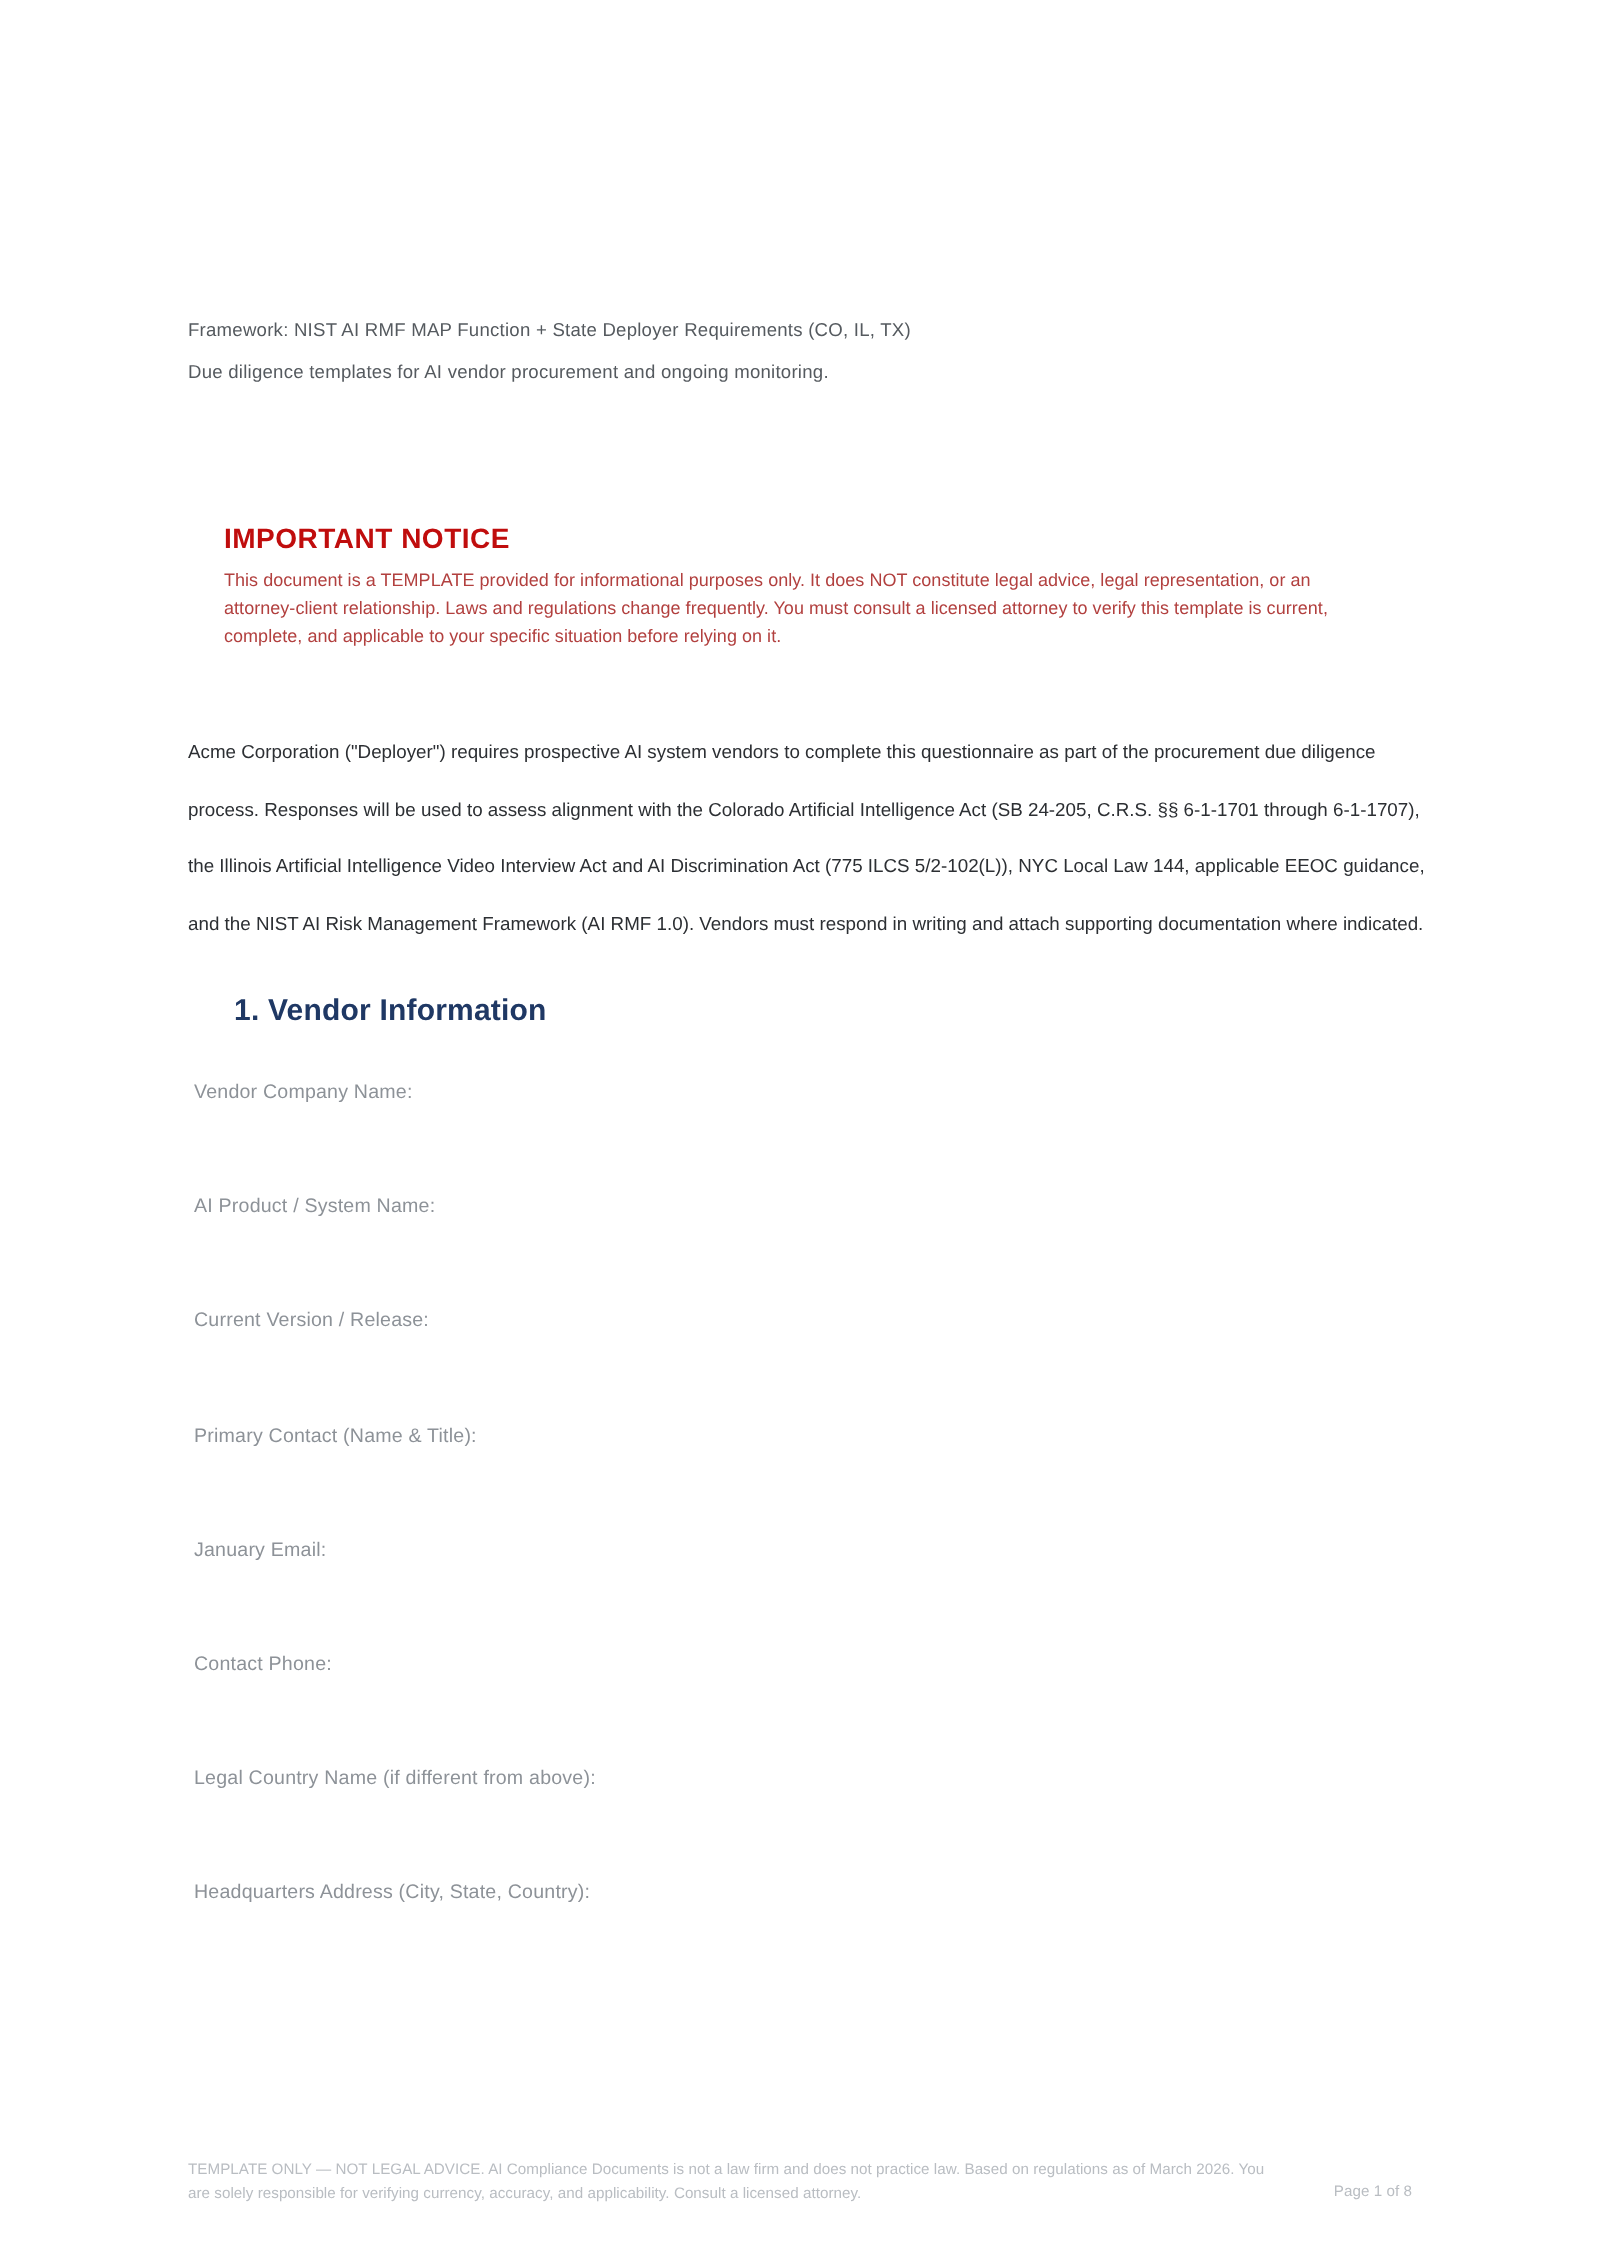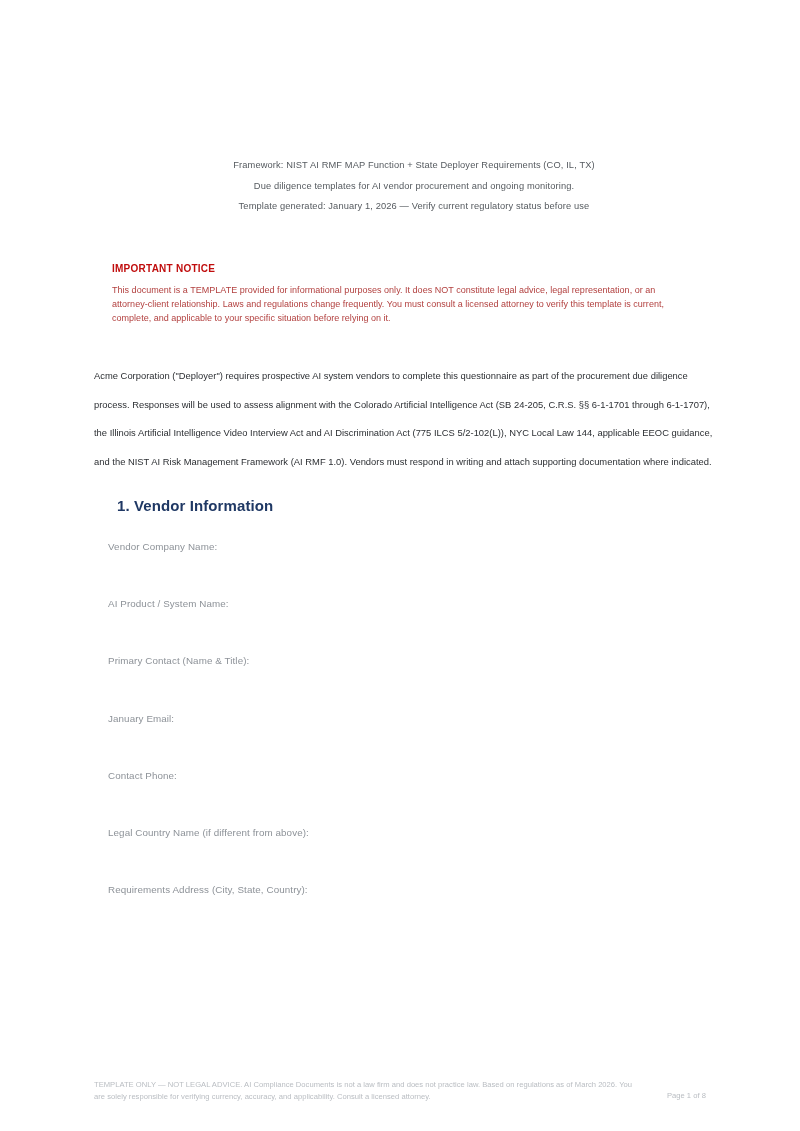--- a/index.html
+++ b/index.html
@@ -21,39 +21,38 @@
     inset: 0;
     background: #ffffff;
   }
 
   
   .meta-block {
     position: absolute;
     left: 94px;
     top: 155px;
     width: 640px;
-    text-align: center;
   }
   .meta-line {
     font-size: 9.3px;
     line-height: 20.5px;
     color: #555a5f;
     letter-spacing: 0.12px;
     white-space: nowrap;
   }
 
   
   .notice {
     position: absolute;
     left: 112px;
     top: 262px;
     width: 580px;
   }
   .notice-title {
-    font-size: 10px;
+    font-size: 14px;
     font-weight: bold;
     color: #c00d0d;
     letter-spacing: 0.25px;
     line-height: 14px;
     margin-bottom: 7px;
   }
   .notice-body {
     font-size: 9px;
     line-height: 14.1px;
     color: #b2403f;
@@ -81,21 +80,21 @@
     font-size: 15px;
     font-weight: bold;
     color: #1f3864;
     letter-spacing: 0.1px;
     line-height: 22px;
   }
 
   
   .fields {
     position: absolute;
-    left: 108px;
+    left: 97px;
     top: 540px;
     width: 640px;
   }
   .field-row {
     height: 57.2px;
   }
   .field-label {
     font-size: 9.8px;
     color: #8d9298;
     line-height: 14px;
@@ -131,53 +130,55 @@
   }
 </style>
 </head>
 <body>
 
 <div class="page">
 
   <div class="meta-block">
     <div class="meta-line">Framework: NIST AI RMF MAP Function + State Deployer Requirements (CO, IL, TX)</div>
     <div class="meta-line">Due diligence templates for AI vendor procurement and ongoing monitoring.</div>
-    <div class="meta-line">Template generated: January 1, 2026 — Verify current regulatory status before use</div>
   </div>
 
   <div class="notice">
     <div class="notice-title">IMPORTANT NOTICE</div>
     <div class="notice-body">This document is a TEMPLATE provided for informational purposes only. It does NOT constitute legal advice, legal representation, or an attorney-client relationship. Laws and regulations change frequently. You must consult a licensed attorney to verify this template is current, complete, and applicable to your specific situation before relying on it.</div>
   </div>
 
   <div class="intro">Acme Corporation ("Deployer") requires prospective AI system vendors to complete this questionnaire as part of the procurement due diligence process. Responses will be used to assess alignment with the Colorado Artificial Intelligence Act (SB 24-205, C.R.S. §§ 6-1-1701 through 6-1-1707), the Illinois Artificial Intelligence Video Interview Act and AI Discrimination Act (775 ILCS 5/2-102(L)), NYC Local Law 144, applicable EEOC guidance, and the NIST AI Risk Management Framework (AI RMF 1.0). Vendors must respond in writing and attach supporting documentation where indicated.</div>
 
   <div class="section-heading">1. Vendor Information</div>
 
   <div class="fields">
     <div class="field-row">
       <div class="field-label">Vendor Company Name:</div>
     </div>
     <div class="field-row">
       <div class="field-label">AI Product / System Name:</div>
     </div>
     <div class="field-row">
+      <div class="field-label">Current Version / Release:</div>
+    </div>
+    <div class="field-row">
       <div class="field-label">Primary Contact (Name &amp; Title):</div>
     </div>
     <div class="field-row">
       <div class="field-label">January Email:</div>
     </div>
     <div class="field-row">
       <div class="field-label">Contact Phone:</div>
     </div>
     <div class="field-row">
       <div class="field-label">Legal Country Name (if different from above):</div>
     </div>
     <div class="field-row">
-      <div class="field-label">Requirements Address (City, State, Country):</div>
+      <div class="field-label">Headquarters Address (City, State, Country):</div>
     </div>
   </div>
 
   <div class="footer">
     <div class="footer-text">TEMPLATE ONLY — NOT LEGAL ADVICE. AI Compliance Documents is not a law firm and does not practice law. Based on regulations as of March 2026. You are solely responsible for verifying currency, accuracy, and applicability. Consult a licensed attorney.</div>
     <div class="footer-page">Page 1 of 8</div>
   </div>
 
 </div>
 

